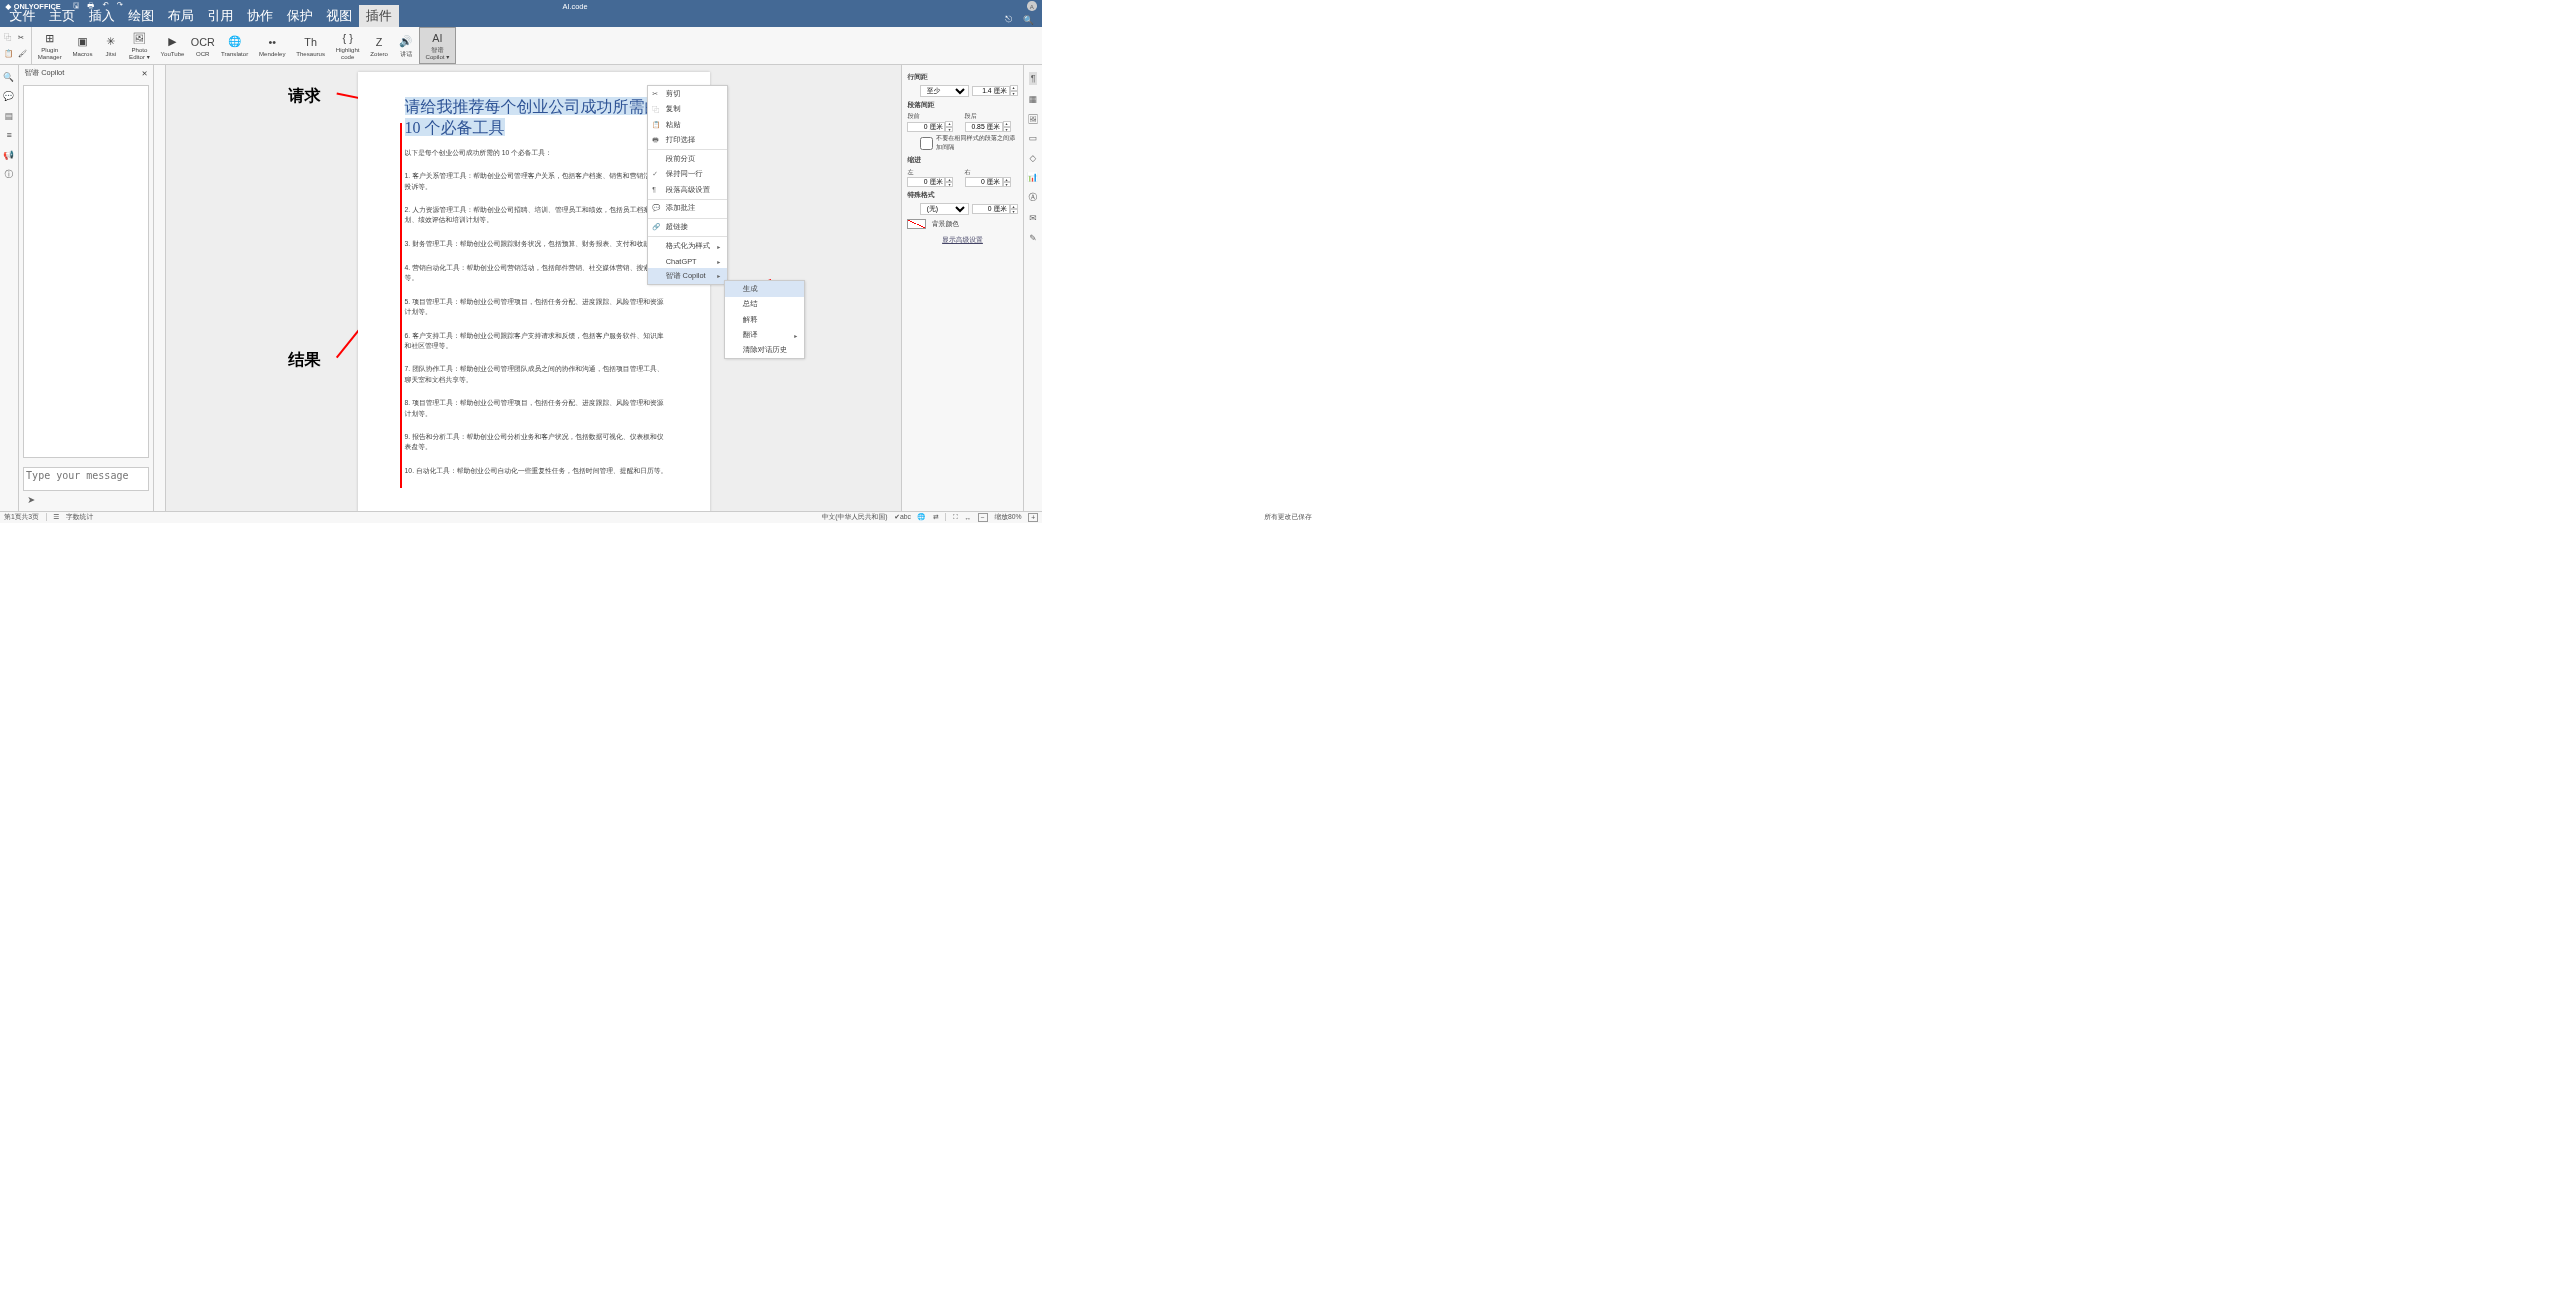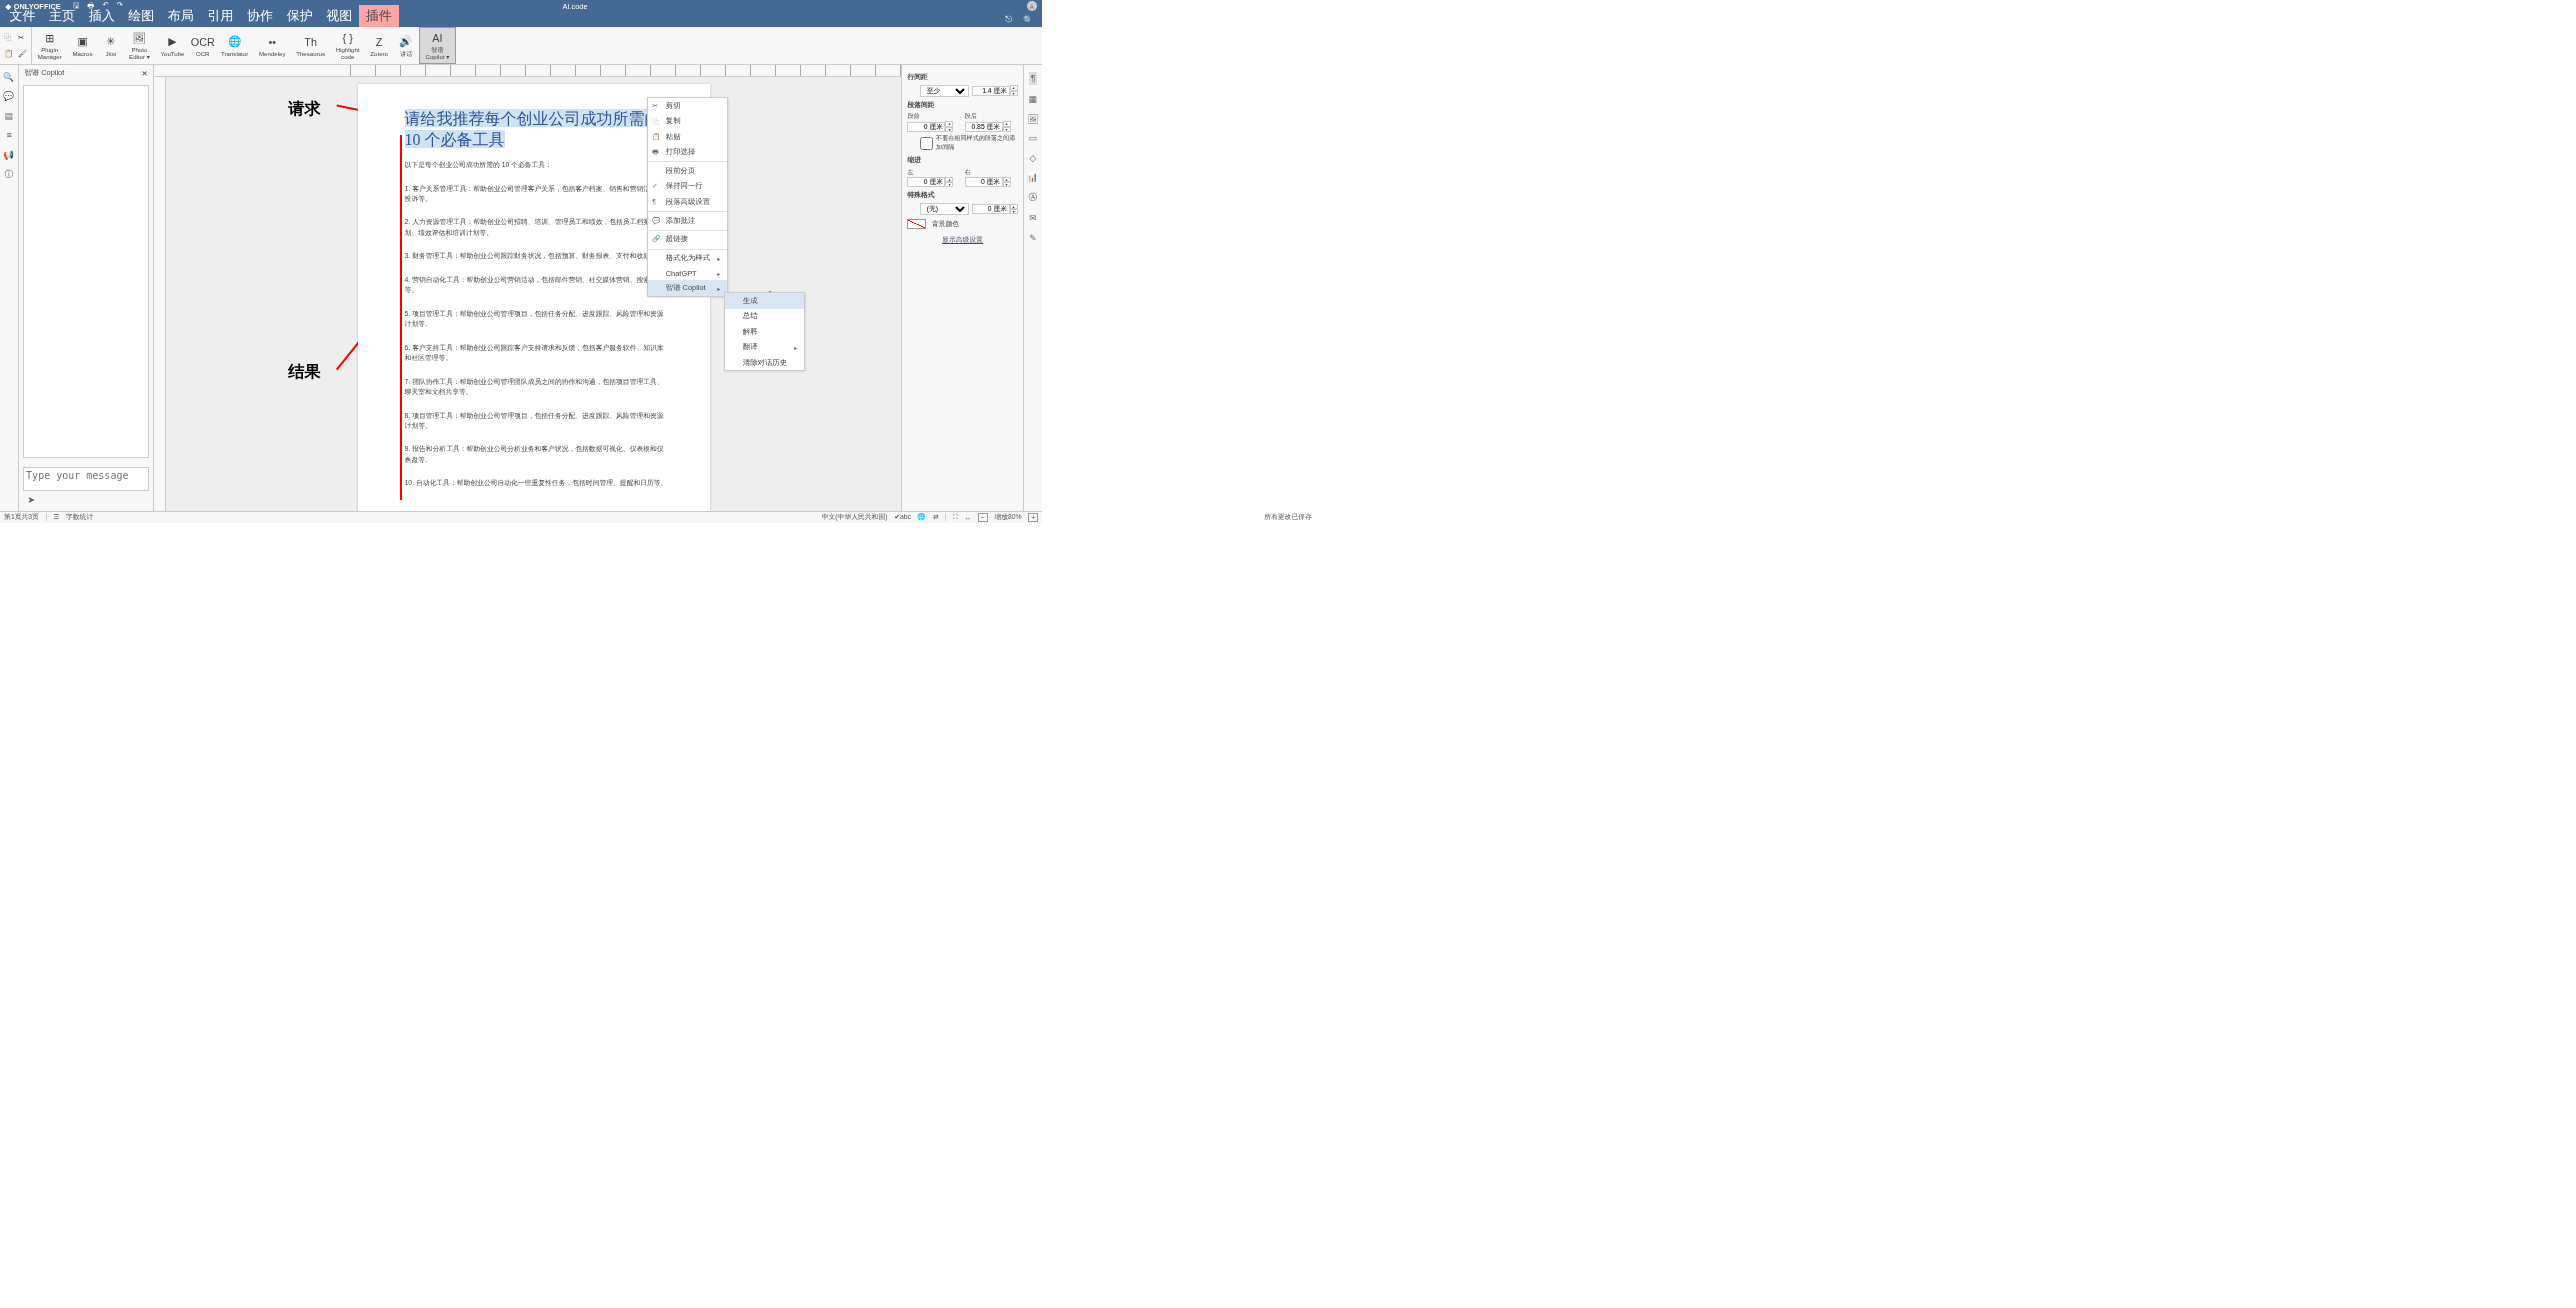--- a/index.html
+++ b/index.html
@@ -9,21 +9,21 @@
 .titlebar { height: 12.2px; background: #446995; display: flex; align-items: center; color: #fff; padding: 0 5.4px; }
 .titlebar .logo { font-size: 7.4px; font-weight: bold; flex: 0 0 auto; display: flex; align-items: center; gap: 2.7px; }
 .titlebar .qat { display: flex; gap: 8.1px; margin-left: 12.2px; }
 .titlebar .qat span { cursor: pointer; }
 .titlebar .docname { flex: 1; text-align: center; font-size: 7.4px; }
 .titlebar .user { width: 9.5px; height: 9.5px; border-radius: 50%; background: #ccc; display: flex; align-items: center; justify-content: center; font-size: 6.1px; color: #666; }
 
 
 .menubar { height: 15px; background: #446995; display: flex; align-items: flex-end; padding: 0 2.7px; color: #fff; }
 .menubar .tab { padding: 2px 6.8px; font-size: 13px; cursor: pointer; }
-.menubar .tab.active { background: #fca5a5; color: #444; }
+.menubar .tab.active { background: #e5e5e5; color: #444; }
 .menubar .spacer { flex: 1; }
 .menubar .rbtn { padding: 2px 5.4px; font-size: 8.8px; cursor: pointer; }
 
 
 .ribbon { height: 38px; background: #f7f7f7; border-bottom: 0.7px solid #cbcbcb; display: flex; align-items: stretch; }
 .ribbon .clipgroup { display: flex; flex-direction: column; justify-content: space-around; padding: 2.7px 4.1px; border-right: 0.7px solid #cbcbcb; }
 .ribbon .clipgroup .row { display: flex; gap: 4.1px; }
 .ribbon .clipgroup .row span { width: 9.5px; height: 9.5px; display: inline-block; }
 .ribbon .big { display: flex; flex-direction: column; align-items: center; justify-content: center; padding: 1.4px 5.4px; cursor: pointer; gap: 1.4px; }
 .ribbon .big .icon { width: 15px; height: 15px; display: flex; align-items: center; justify-content: center; font-size: 10.8px; }
@@ -39,21 +39,21 @@
 .copilot-panel .head { height: 16.2px; display: flex; align-items: center; justify-content: space-between; padding: 0 5.4px; font-size: 7.4px; }
 .copilot-panel .chat-body { flex: 1; margin: 4.1px; background: #fff; border: 0.7px solid #cbcbcb; }
 .copilot-panel .input-area { margin: 4.1px; }
 .copilot-panel .input-area textarea { width: 100%; height: 24.4px; border: 0.7px solid #cbcbcb; font-family: monospace; font-size: 10px; color: #999; padding: 2px; resize: none; }
 .copilot-panel .send { padding: 1.4px 4.1px; color: #666; font-size: 9.5px; cursor: pointer; }
 
 .hruler { height: 12.2px; background: #f7f7f7; border-bottom: 0.7px solid #cbcbcb; position: relative; font-size: 4.7px; color: #777; }
 .hruler .marks { position: absolute; left: 196px; right: 0; top: 0; height: 100%; background: repeating-linear-gradient(to right, #aaa 0 0.7px, transparent 0.7px 25px); }
 
 .vruler { width: 12.2px; background: #f7f7f7; border-right: 0.7px solid #cbcbcb; font-size: 4.7px; color: #777; }
-.doc-wrap { flex: 1; display: flex; flex-direction: column; }
+.doc-wrap { flex: 1; display: flex; flex-direction: row; }
 .doc-scroll { flex: 1; background: #eee; display: flex; overflow: hidden; position: relative; }
 
 .page { width: 352px; min-height: 447px; background: #fff; margin: 6.8px auto; box-shadow: 0 0 2.7px rgba(0,0,0,.2); padding: 24.4px 41px 24.4px 47px; position: relative; }
 .page .prompt { font-size: 16px; font-family: serif; color: #2f5496; background: #cfe2f3; display: inline; padding: 0.7px 0; }
 .page .answer-title { font-size: 6.8px; margin-top: 9.5px; }
 .page .item { font-size: 6.8px; margin-top: 13.5px; line-height: 1.5; }
 .red-bar { position: absolute; left: 42px; top: 51px; width: 2px; height: 365px; background: #ff0000; }
 
 .annotation { position: absolute; font-size: 16.2px; font-weight: bold; color: #000; }
 .arrow-red { stroke: #ff0000; stroke-width: 3; fill: none; }

